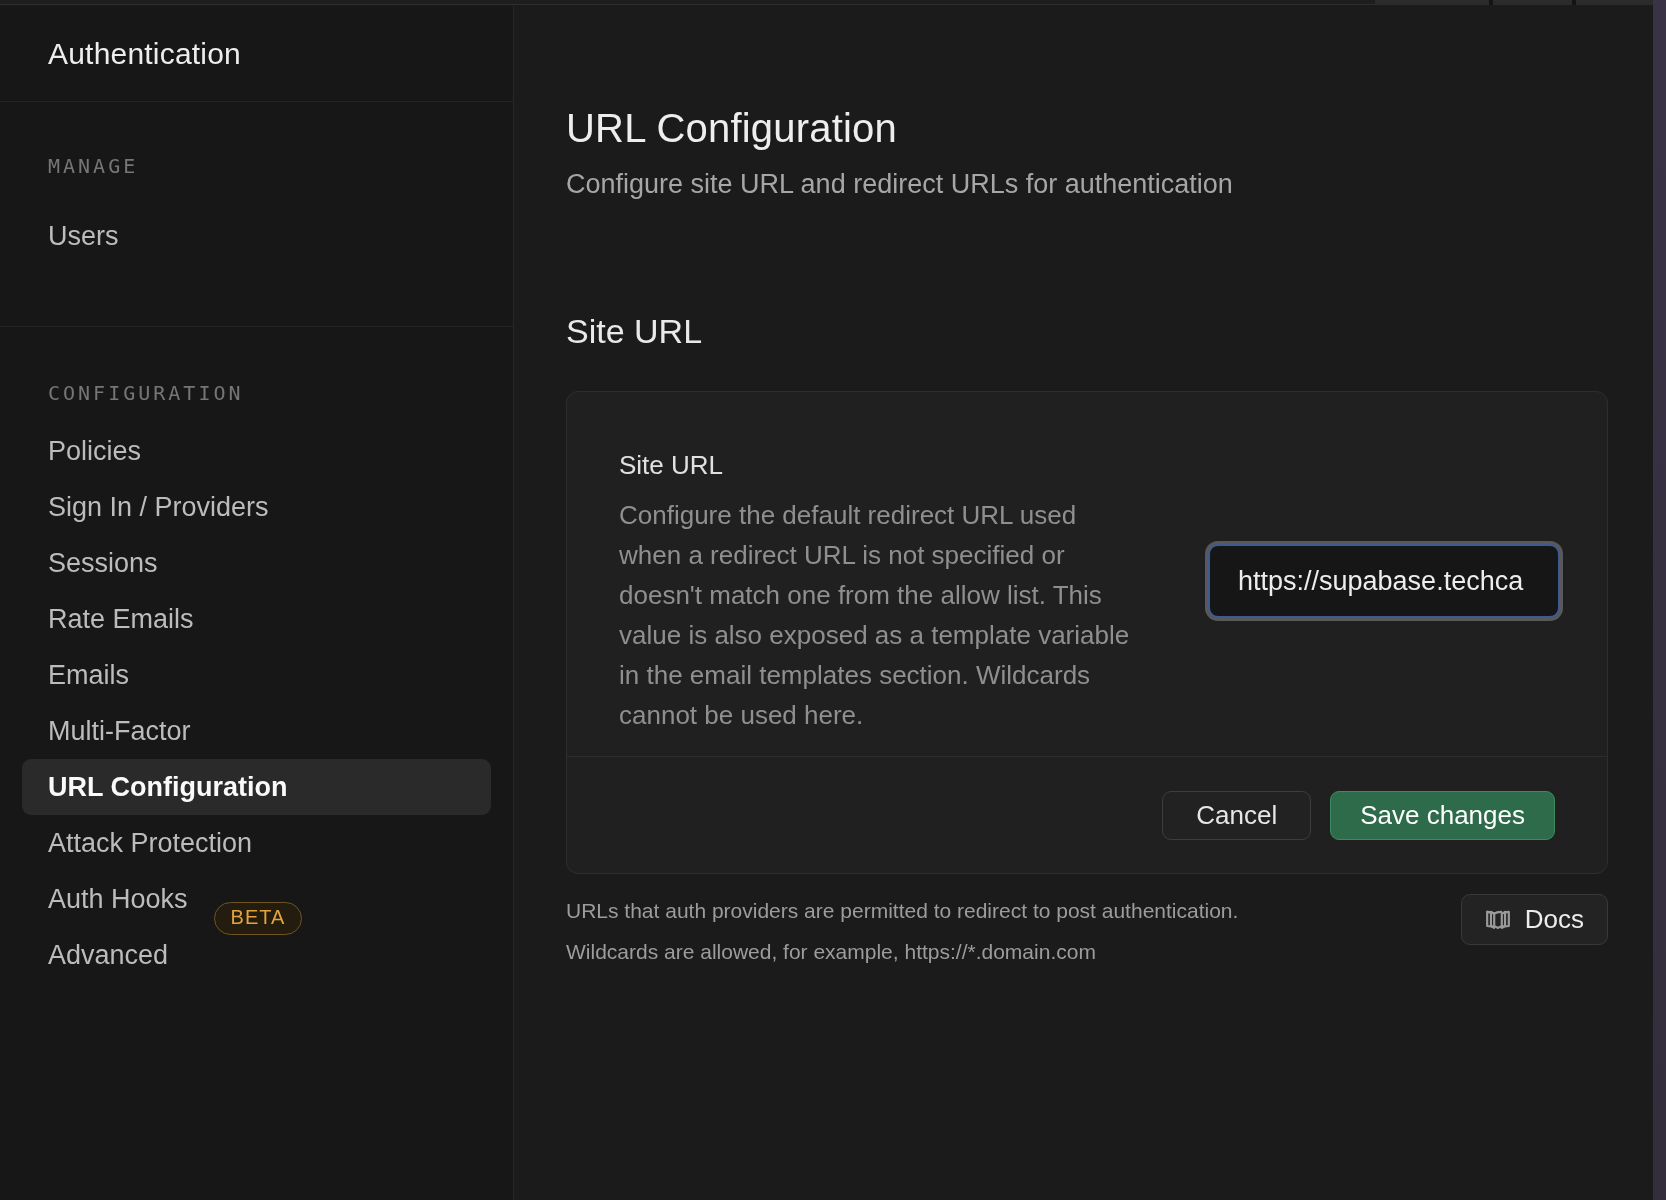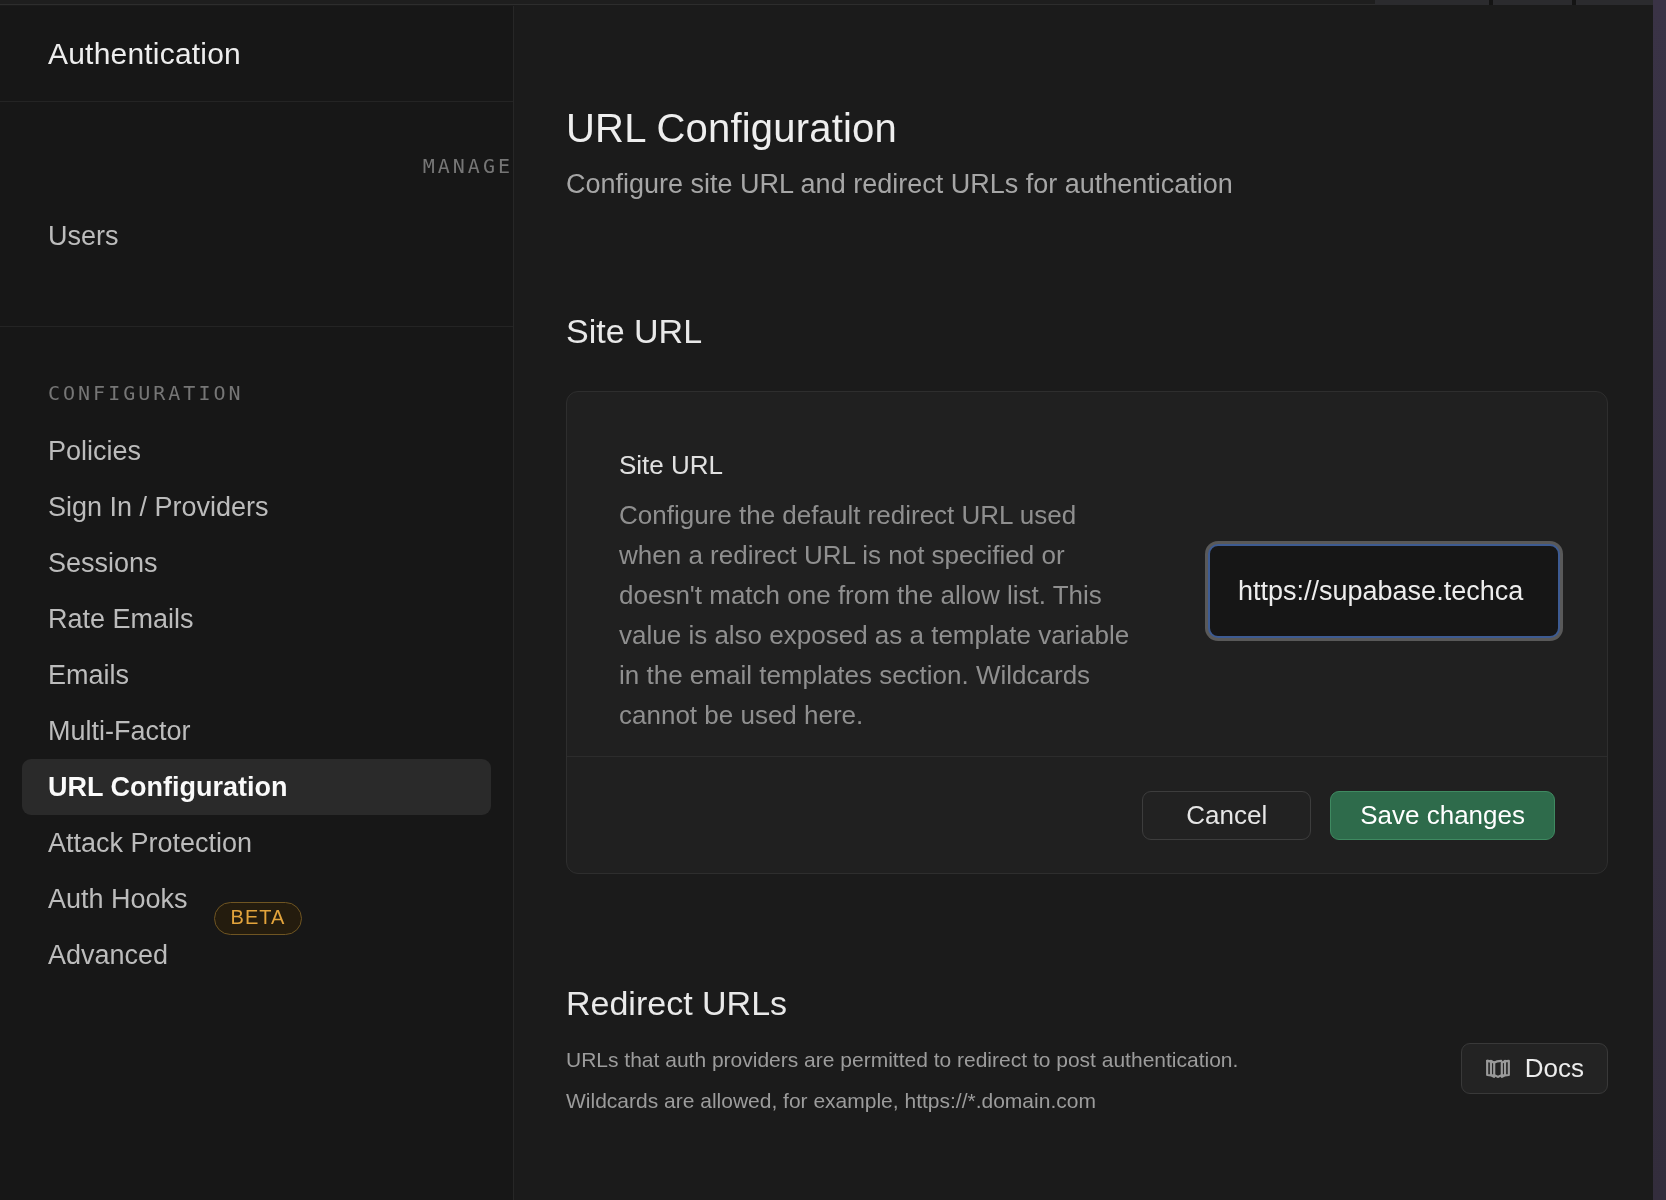--- a/index.html
+++ b/index.html
@@ -23,21 +23,21 @@
 
   .app { position:absolute; top:6px; left:0; width:1653px; height:1194px; display:flex; }
 
   
   .sidebar { width:514px; flex:0 0 514px; background:#171717; border-right:1px solid #272727; }
   .sb-title-row { height:96px; border-bottom:1px solid #242424; display:flex; align-items:center; padding-left:48px; }
   .sb-title { font-size:30px; color:#ededed; letter-spacing:.2px; }
 
   .sb-group-label { font-family:"DejaVu Sans Mono","Liberation Mono",monospace;
     font-size:20px; letter-spacing:3px; color:#767676; padding-left:48px; }
-  .sb-label-manage { margin-top:52px;text-align:right; }
+  .sb-label-manage { margin-top:52px; }
   .sb-item-users { margin-top:30px; }
   .sb-divider { border-bottom:1px solid #242424; margin-top:62px; }
   .sb-label-config { margin-top:54px; }
 
   .sb-list { margin-top:18px; }
   .sb-item { height:56px; display:flex; align-items:center; padding-left:48px;
     font-size:27px; color:#bcbcbc; cursor:pointer; }
   .sb-item.active { margin:0 22px; padding-left:26px; height:56px;
     background:#2a2a2a; border-radius:9px; color:#fafafa; font-weight:bold; }
   .beta-badge { margin-left:26px; font-size:20px; letter-spacing:1px; color:#e3a43c;
@@ -56,31 +56,31 @@
   .h-redirect { margin-top:110px; }
 
   
   .card { margin-top:40px; width:1042px; background:#202020;
     border:1px solid #2e2e2e; border-radius:12px; }
   .card-body { display:flex; padding:58px 47px 21px 52px; }
   .field-info { width:512px; flex:0 0 512px; }
   .field-label { font-size:26px; color:#e0e0e0; line-height:30px; }
   .field-desc { margin-top:15px; font-size:26px; line-height:40px; color:#8f8f8f; }
   .field-control { flex:1; display:flex; justify-content:flex-end; }
-  .url-input { margin-top:94px; width:352px; height:94px; background:#161616;
+  .url-input { margin-top:94px; width:352px; height:74px; background:#161616;
     border:2px solid #3d5b92; border-radius:10px; box-shadow:0 0 0 3px #595959;
     color:#ededed; font-size:27px; padding:0 10px 0 28px;
     font-family:"Liberation Sans","DejaVu Sans",sans-serif; white-space:nowrap; overflow:hidden; }
 
   .card-footer { border-top:1px solid #2c2c2c; height:117px;
     display:flex; justify-content:flex-end; align-items:center; padding-right:52px; gap:19px; }
   .btn { height:49px; border-radius:9px; font-size:26px; display:inline-flex;
     align-items:center; justify-content:center; cursor:pointer;
     font-family:"Liberation Sans","DejaVu Sans",sans-serif; }
-  .btn-cancel { background:#222222; border:1px solid #3d3d3d; color:#e6e6e6; padding:0 43px; }
+  .btn-cancel { background:#222222; border:1px solid #3d3d3d; color:#e6e6e6; padding:0 33px; }
   .btn-save { background:#2e6b4b; border:1px solid #3f8a61; color:#ffffff; padding:0 29px; }
 
   
   .redirect-row { margin-top:16px; display:flex; justify-content:space-between; align-items:flex-start; }
   .redirect-desc { max-width:745px; font-size:21px; line-height:41px; color:#9c9c9c; }
   .btn-docs { background:#232323; border:1px solid #393939; color:#ececec;
     height:51px; padding:0 23px; gap:14px; margin-top:4px; }
   .btn-docs svg { display:block; }
 </style>
 </head>
@@ -162,21 +162,20 @@
             <div class="field-control">
               <input class="url-input" type="text" value="https://supabase.techca" style="">
             </div>
           </div>
           <div class="card-footer">
             <button class="btn btn-cancel">Cancel</button>
             <button class="btn btn-save">Save changes</button>
           </div>
         </div>
 
-        <h2 class="section-heading h-redirect">Redirect URLs</h2>
 
         <div class="redirect-row">
           <div class="redirect-desc">URLs that auth providers are permitted to redirect to post authentication. Wildcards are allowed, for example, https://*.domain.com</div>
           <button class="btn btn-docs">
             <span>
               <svg width="26" height="26" viewBox="0 0 24 24" fill="none" stroke="#9a9a9a" stroke-width="2" stroke-linecap="round" stroke-linejoin="round">
                 <path d="M2 4.5C4.5 4.5 7 5 8.5 6.2 10 5 12.5 4.5 15 4.5"></path>
                 <path d="M2 4.5v13c2.5 0 5 .5 6.5 1.7 1.5-1.2 4-1.7 6.5-1.7v-13" transform="translate(3.5 0)" fill="none"></path>
                 <path d="M2 4.5v13c2.5 0 5 .5 6.5 1.7V6.2C7 5 4.5 4.5 2 4.5z"></path>
                 <path d="M22 4.5v13c-2.5 0-5 .5-6.5 1.7V6.2C17 5 19.5 4.5 22 4.5z"></path>

